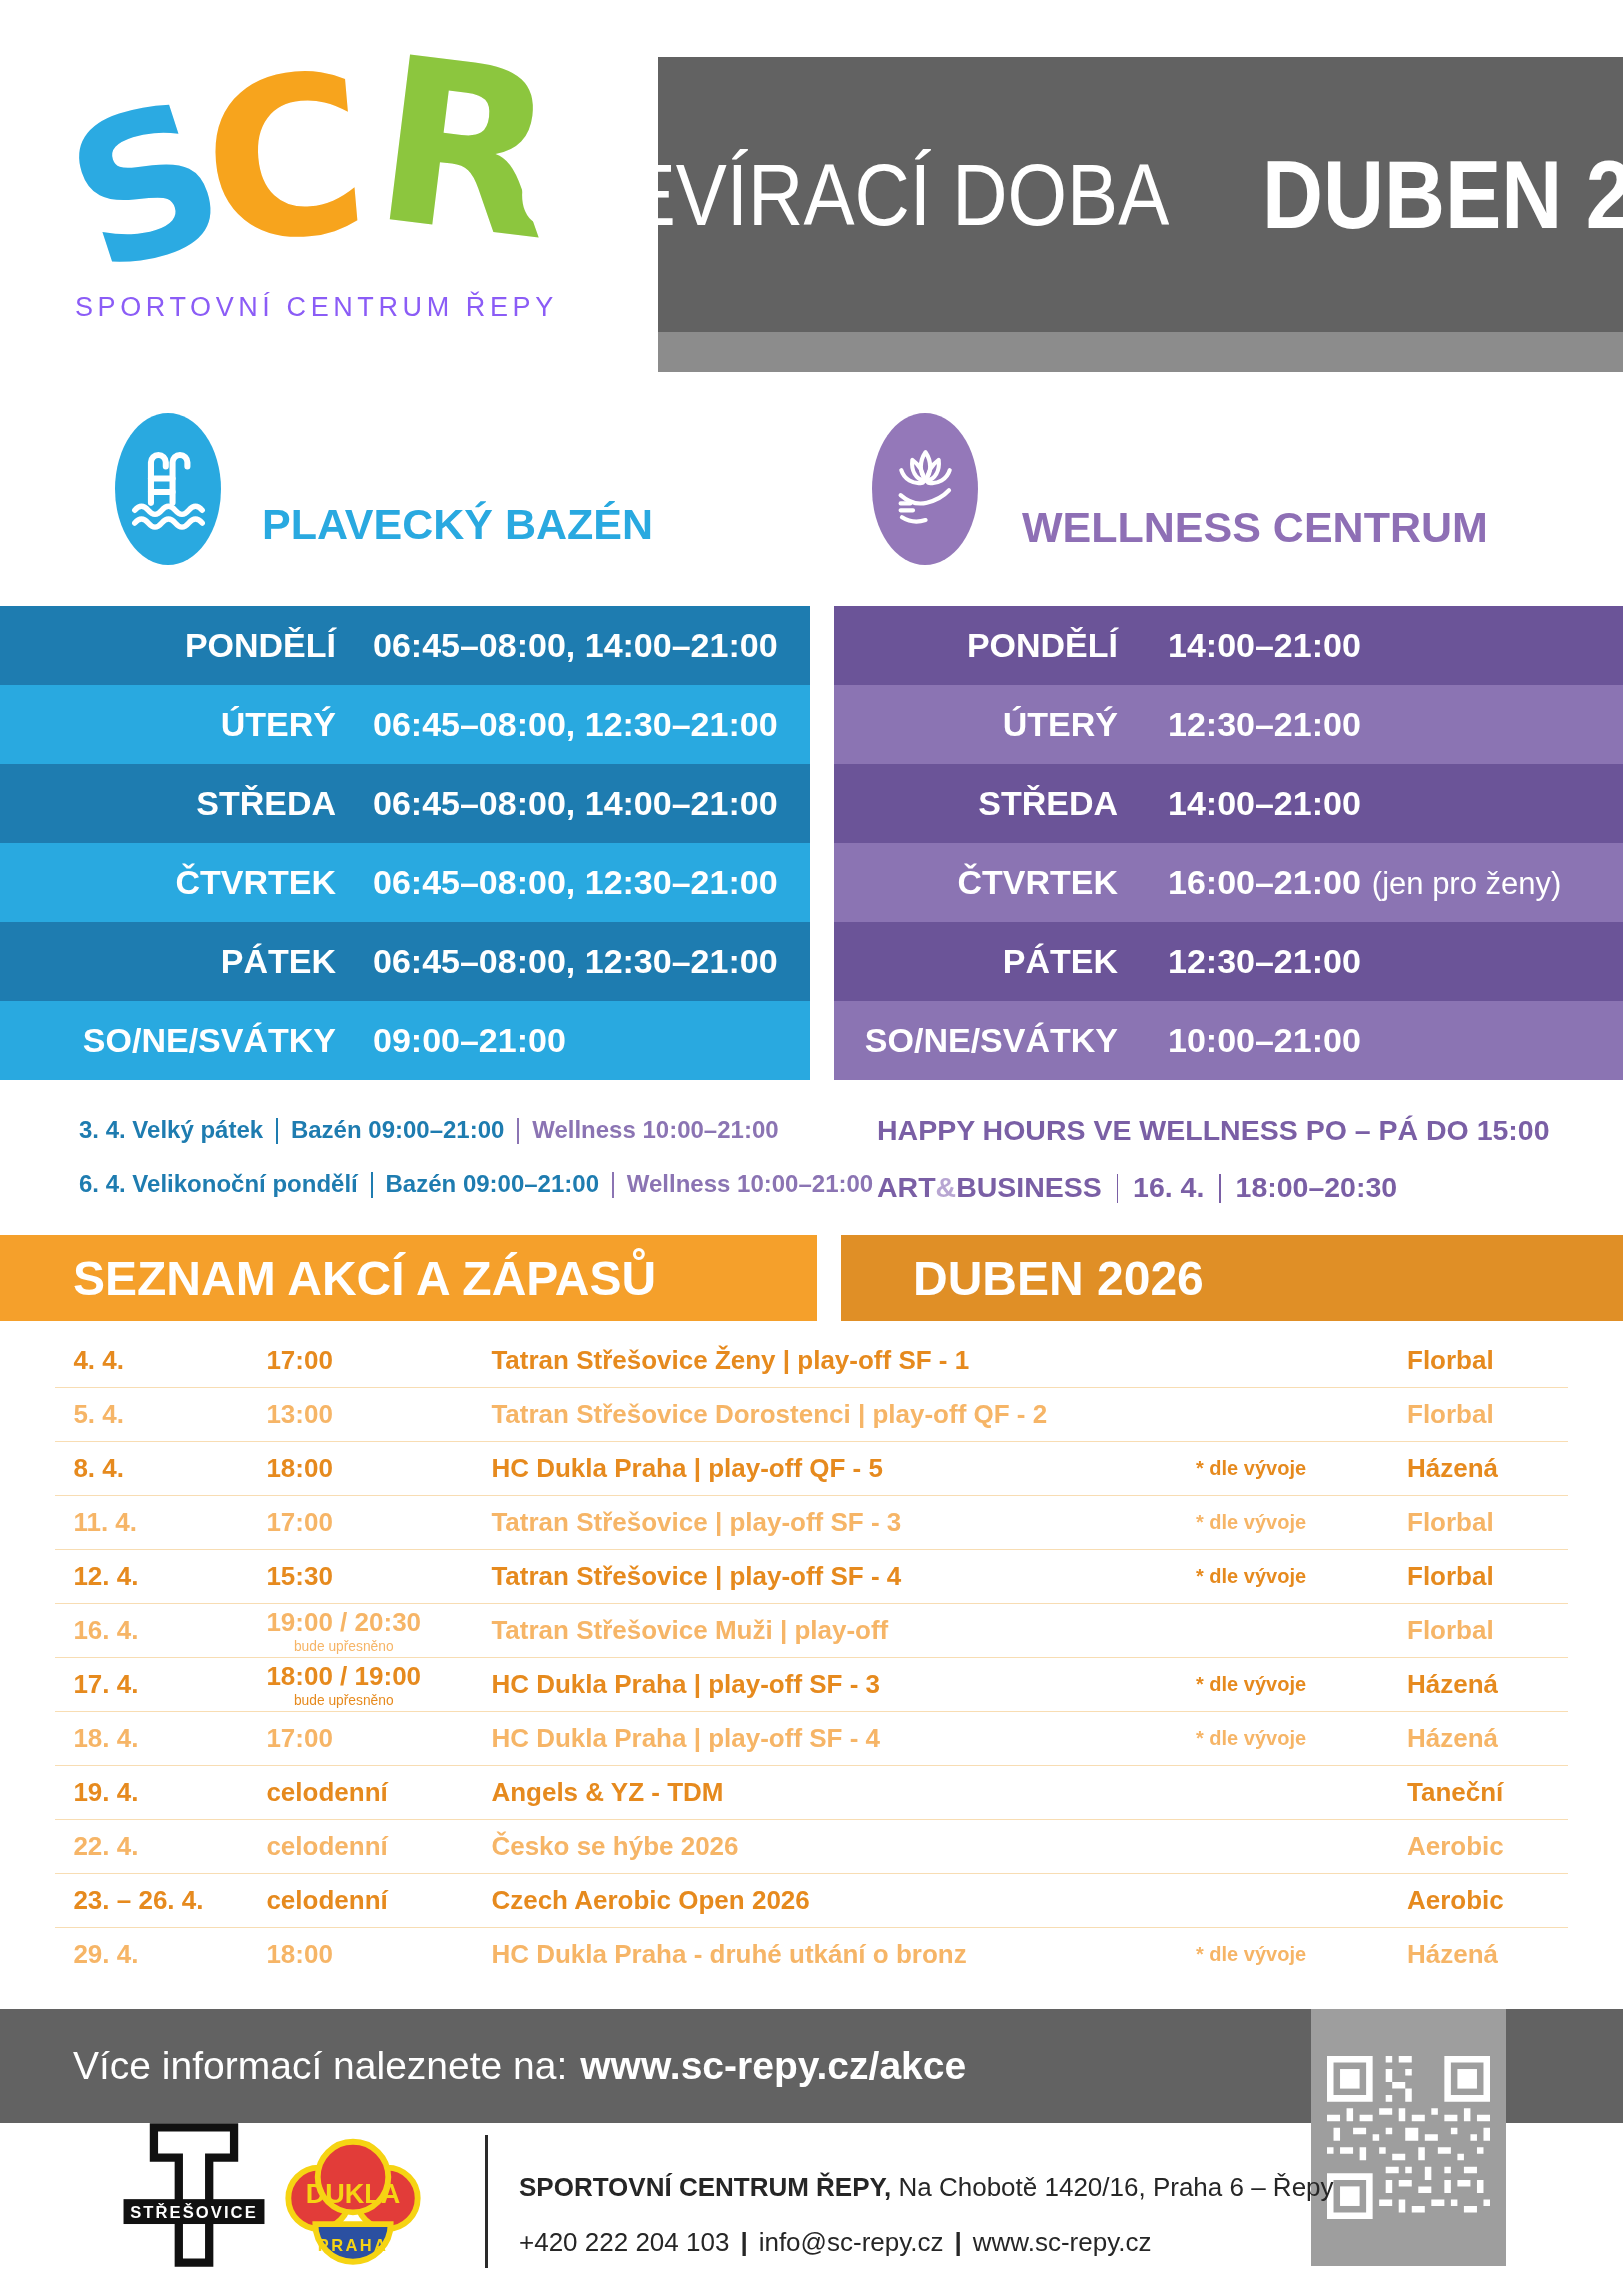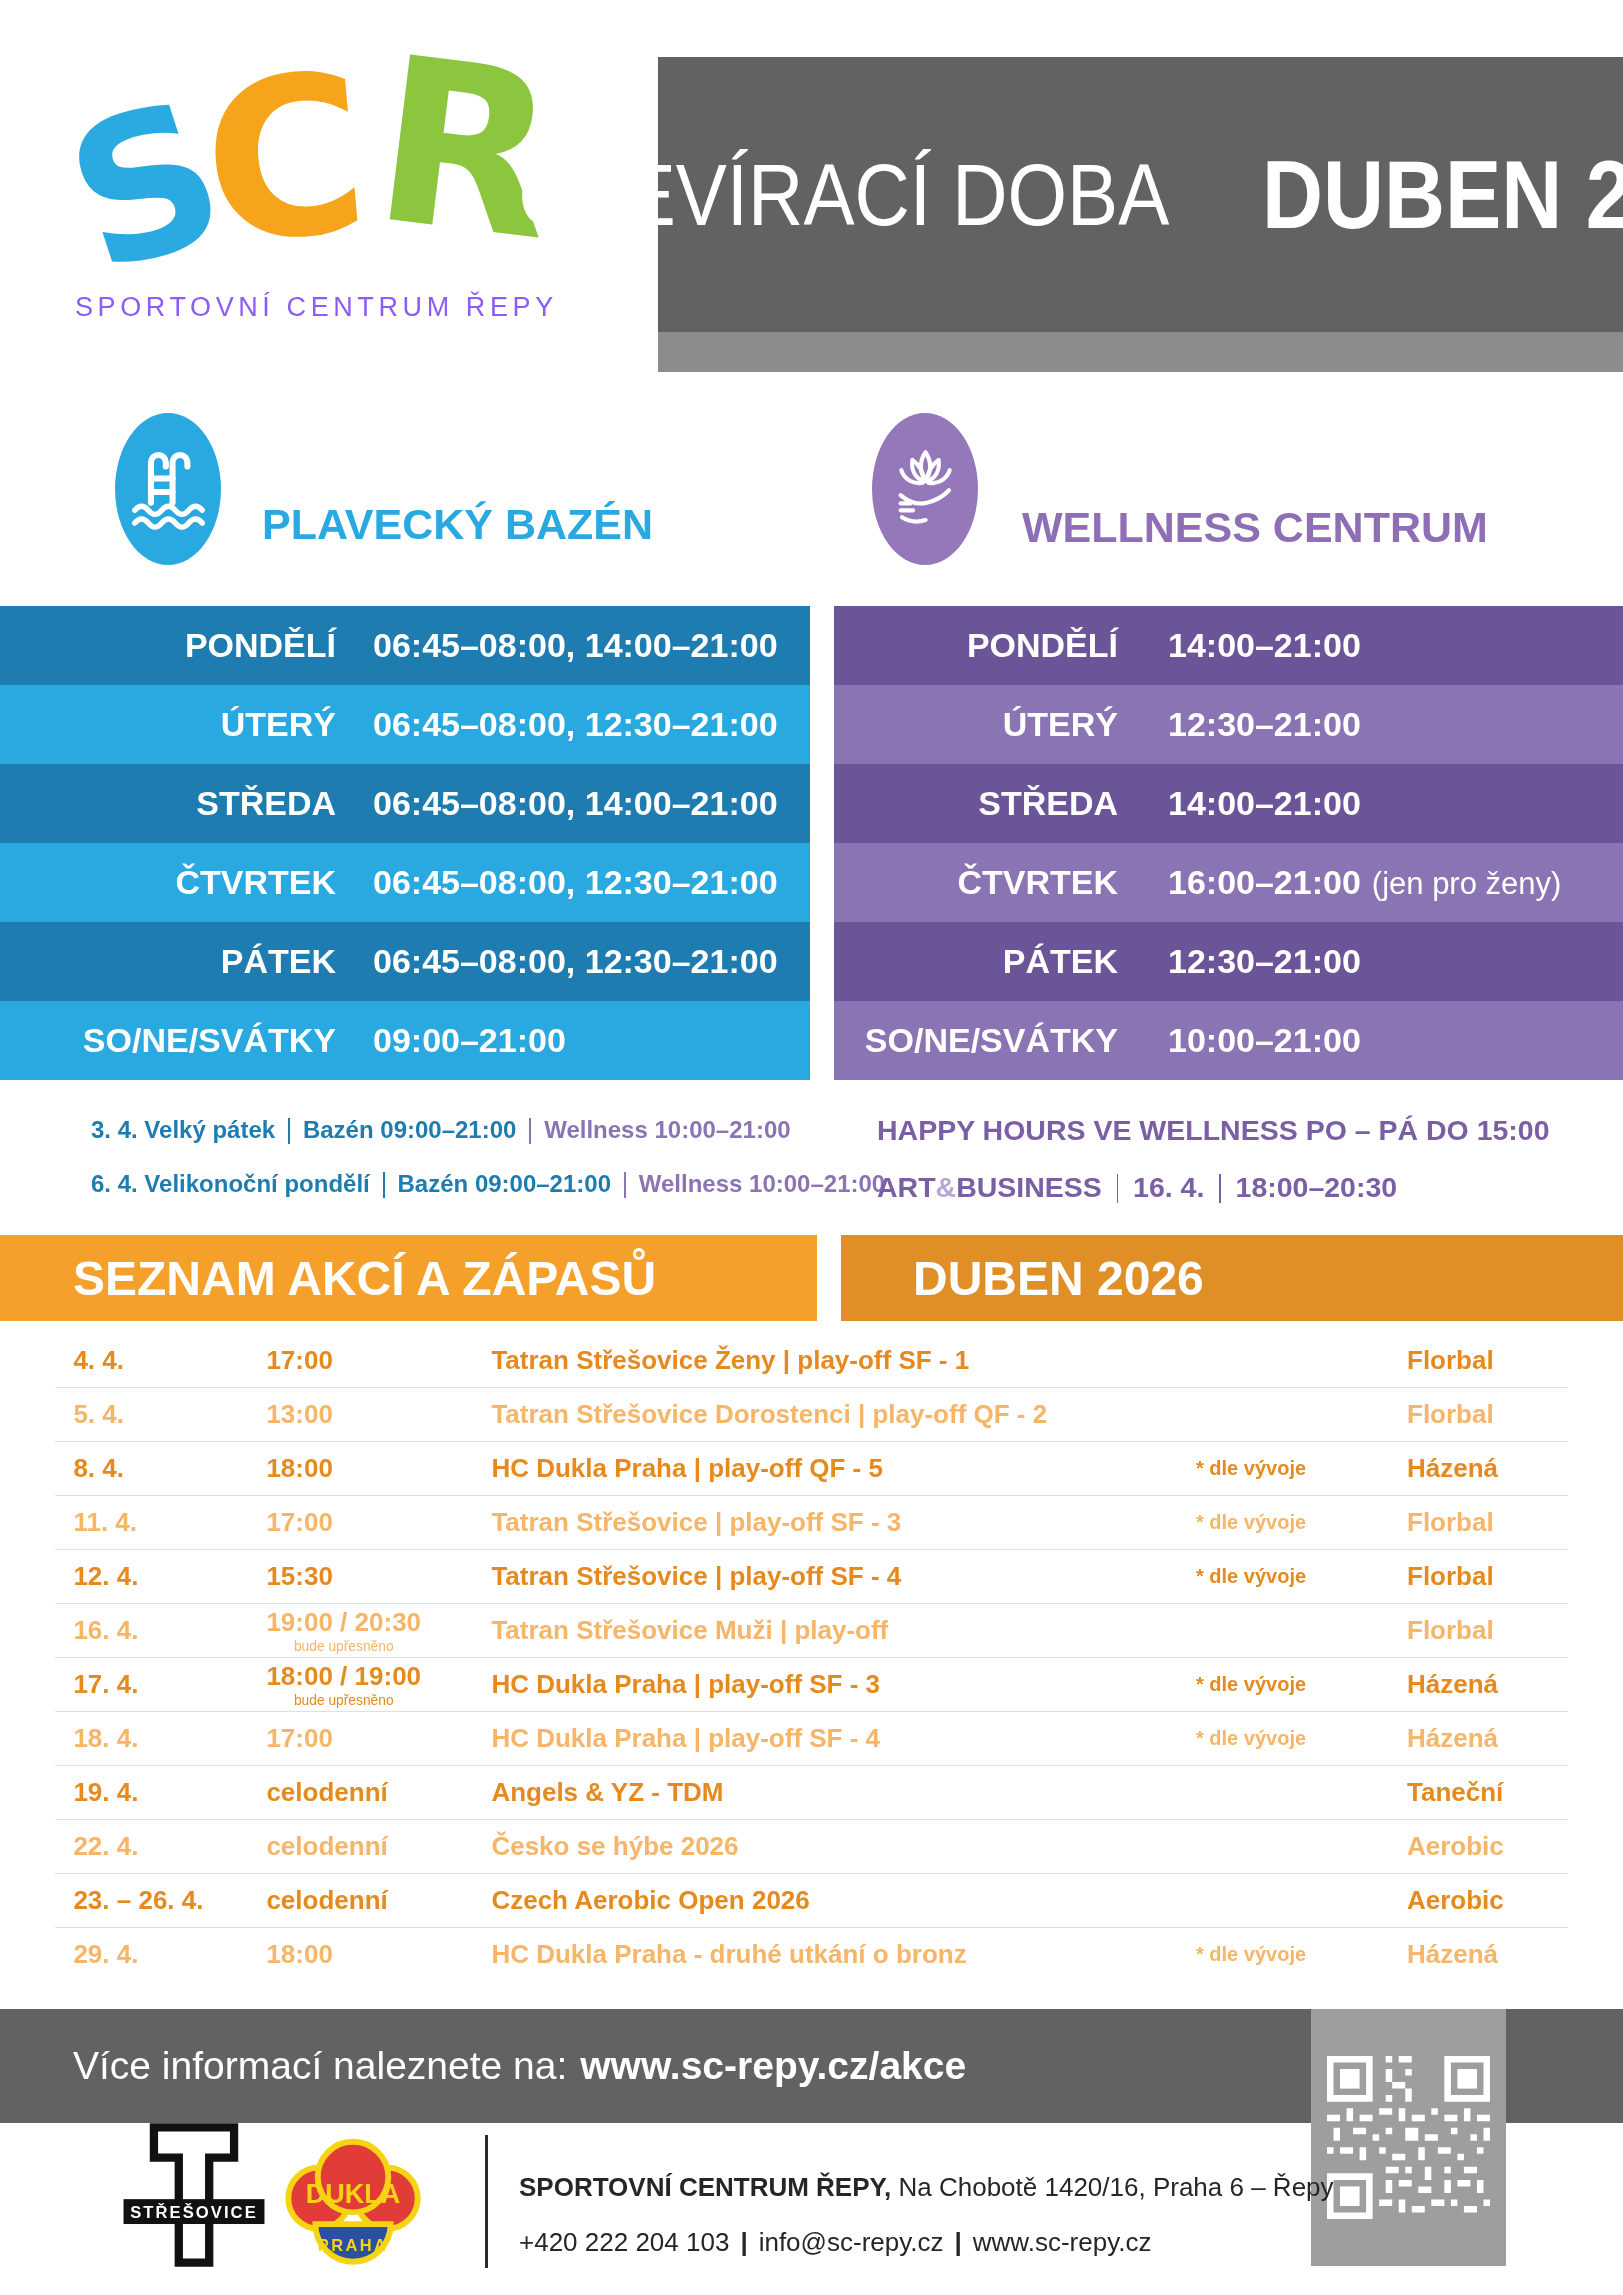--- a/index.html
+++ b/index.html
@@ -39,21 +39,21 @@
   .pool-table .day{width:336px;text-align:right;flex:none;}
   .pool-table .time{margin-left:37px;white-space:nowrap;}
   .wellness-table{left:834px;width:790px;}
   .wellness-table .trow.dark{background:#6b5498;}
   .wellness-table .trow.light{background:#8b74b3;}
   .wellness-table .day{width:284px;text-align:right;flex:none;}
   .wellness-table .time{margin-left:50px;white-space:nowrap;}
   .w-suffix{font-weight:400;font-size:31px;margin-left:11px;}
 
   
-  .holiday-notes{position:absolute;left:91px;top:1116px;}
+  .holiday-notes{position:absolute;left:79px;top:1116px;}
   .hnote{margin-bottom:26px;font-size:24px;font-weight:700;color:#1e7cb0;white-space:nowrap;}
   .hnote .sep{display:inline-block;width:1.8px;height:26px;background:#1e7cb0;margin:0 13px;vertical-align:-5.5px;}
   .hnote .sep.p{background:#8b74b3;}
   .hnote .wl{color:#8b74b3;}
   .wellness-notes{position:absolute;left:877px;top:1114px;color:#7a5fa5;font-weight:700;}
   .hh-line{font-size:28.5px;margin-bottom:24px;white-space:nowrap;}
   .ab-line{font-size:28.5px;white-space:nowrap;}
   .ab-line .amp{color:#b8a6d2;}
   .ab-line .sep{display:inline-block;width:1.8px;height:29px;background:#7a5fa5;margin:0 14.7px;vertical-align:-6.4px;}
 

